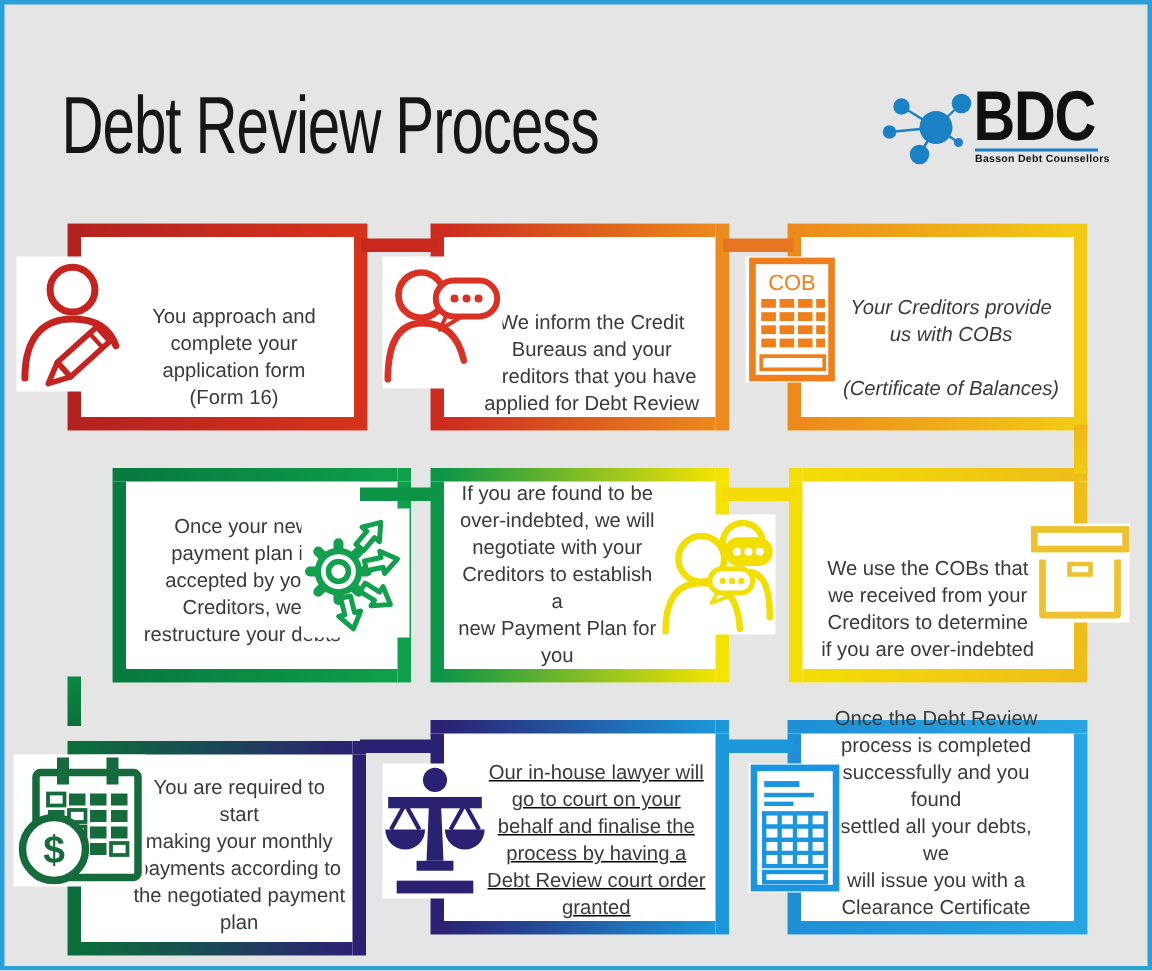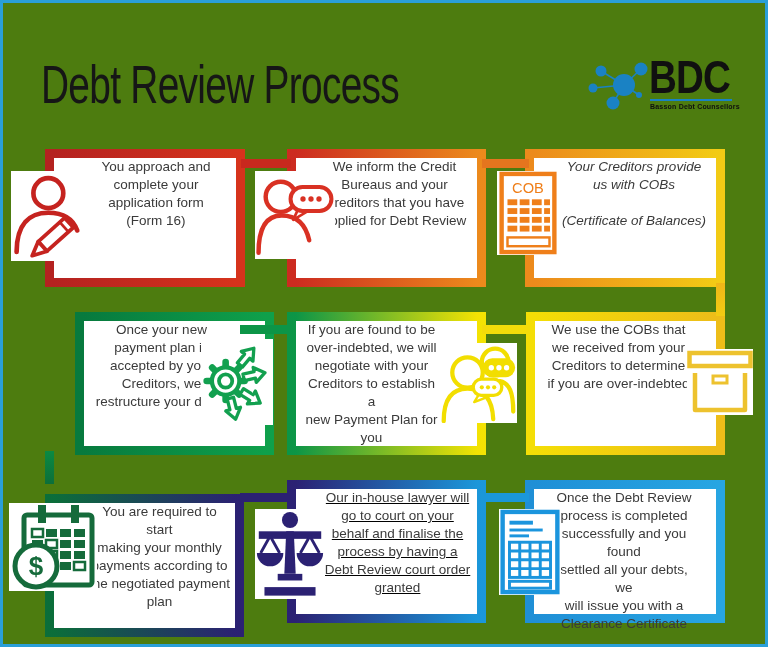--- a/index.html
+++ b/index.html
@@ -1,17 +1,17 @@
 <!DOCTYPE html>
 <html><head>
 <meta charset="utf-8">
 <style>
   html,body{margin:0;padding:0;background:#fff;}
   #canvas{
-    position:relative;width:768px;height:647px;background:#4d7c0f;
+    position:relative;width:768px;height:647px;background:#e5e5e5;
     border:3px solid #2a9fd8;box-sizing:border-box;overflow:hidden;
     font-family:"Liberation Sans",sans-serif;
   }
   
   #title{
     position:absolute;left:38px;top:50px;font-size:54px;font-weight:400;
     color:#161616;letter-spacing:-1px;white-space:nowrap;
     transform:scaleX(0.72);transform-origin:0 0;
   }
   #logo{position:absolute;left:584px;top:52px;width:150px;height:62px;}
@@ -30,21 +30,21 @@
   .b1{left:42px;top:146px;width:200px;height:138px;border-image:linear-gradient(90deg,#b42220,#d6331c) 1;}
   .b2{left:284px;top:146px;width:199px;height:138px;border-image:linear-gradient(90deg,#cc2b20,#ec8a1c) 1;}
   .b3{left:522px;top:146px;width:200px;height:138px;border-image:linear-gradient(90deg,#ec8a1c,#f2cb15) 1;}
   .b4{left:42px;top:309px;width:199px;height:143px;border-image:linear-gradient(90deg,#077a3e,#0fa04b) 1;margin-left:30px;}
   .b5{left:284px;top:309px;width:199px;height:143px;border-image:linear-gradient(90deg,#0c9547,#f4e303) 1;}
   .b6{left:523px;top:309px;width:199px;height:143px;border-image:linear-gradient(90deg,#f4de06,#edbd19) 1;}
   .b7{left:42px;top:491px;width:199px;height:143px;border-image:linear-gradient(90deg,#0b6e3a,#2b2173) 1;}
   .b8{left:284px;top:477px;width:199px;height:143px;border-image:linear-gradient(90deg,#2b2173,#1b97da) 1;}
   .b9{left:522px;top:477px;width:200px;height:143px;border-image:linear-gradient(90deg,#1f8fd6,#27a5e2) 1;}
   .btxt{
-    position:absolute;inset:0;display:flex;align-items:flex-start;justify-content:center;
+    position:absolute;inset:0;display:flex;align-items:flex-end;justify-content:center;
   }
   .btxt .t{
     white-space:pre-line;text-align:center;font-size:13.5px;line-height:18px;color:#3a3a3a;width:100%;
   }
   .p1 .btxt{padding:0 10px 4px 32px;}
   .p2 .btxt{padding:0 10px 0 26px;}
   .p3 .btxt{padding:0 8px 10px 26px;font-style:italic;}
   .p4 .btxt{padding:0 22px 4px 8px;}
   .p5 .btxt{padding:0 38px 0 8px;}
   .p6 .btxt{padding:0 32px 14px 6px;}

